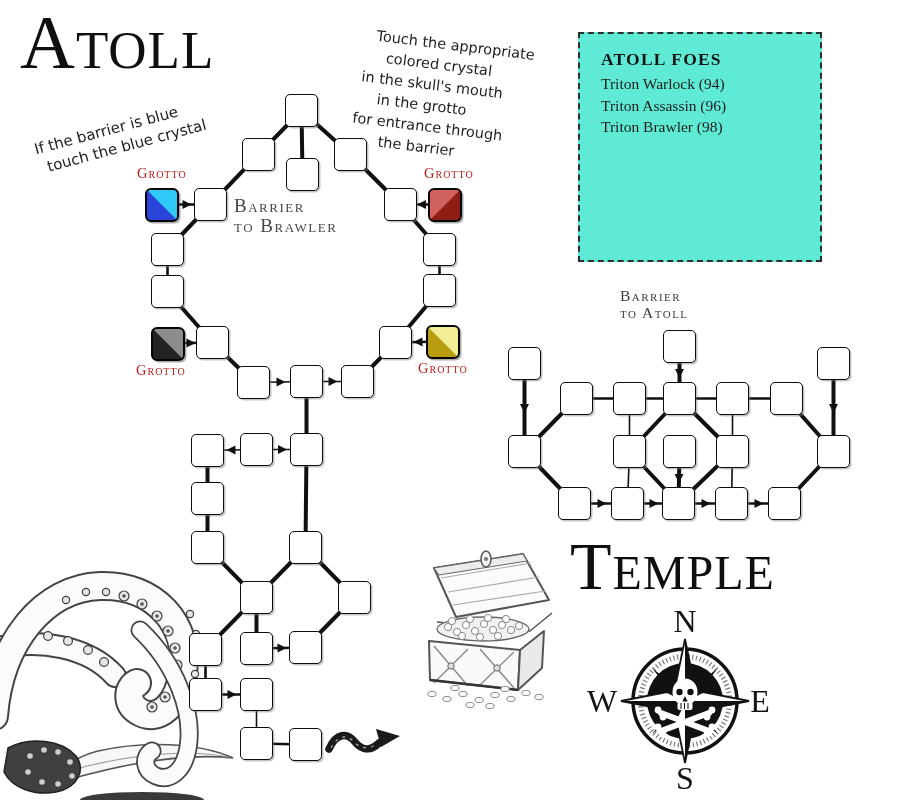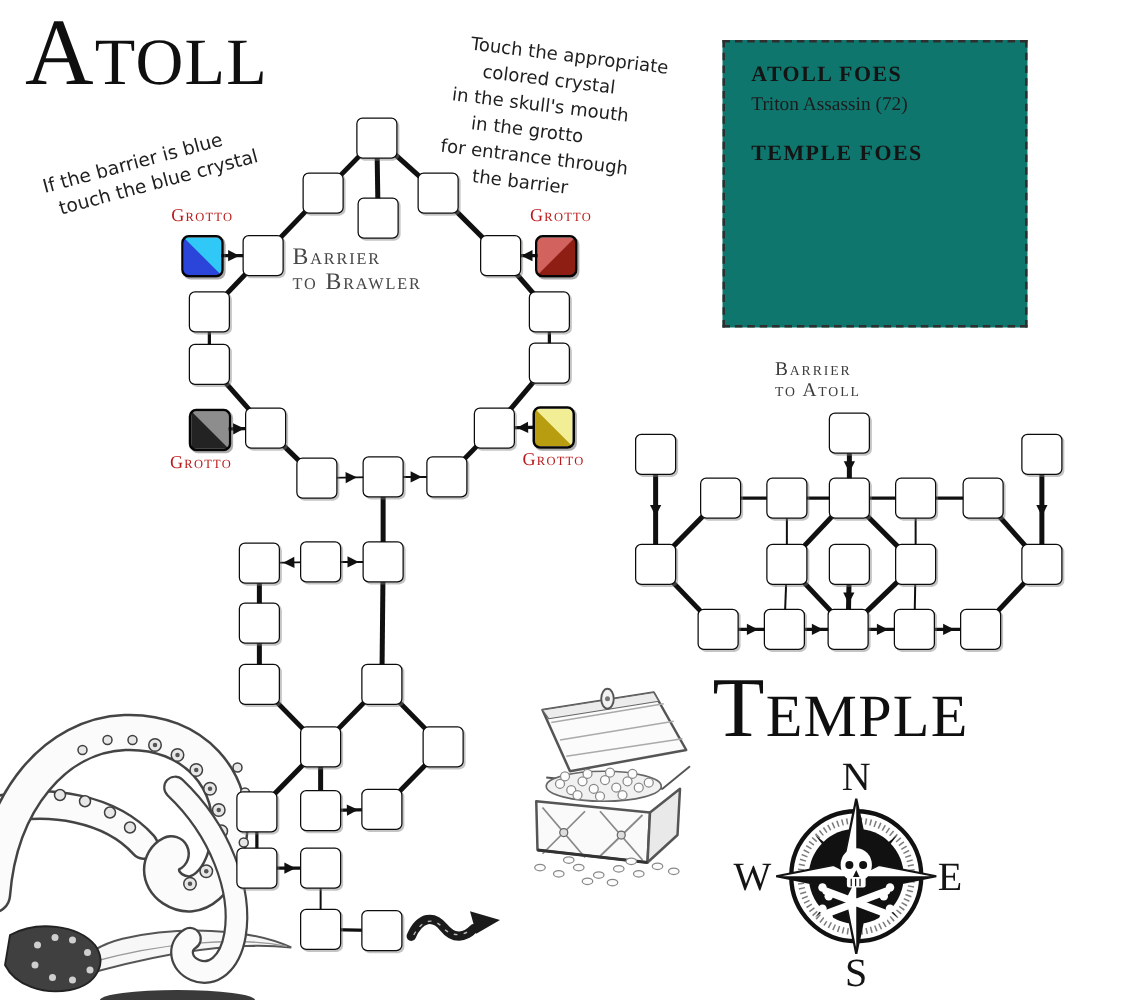--- a/index.html
+++ b/index.html
@@ -32,21 +32,21 @@
   .note {
     position:absolute; font-family:"DejaVu Sans", sans-serif; color:#1f1f1f;
     white-space:nowrap;
   }
   #note-blue { left:32px; top:140px; font-size:15px; line-height:20px; transform:rotate(-15deg); transform-origin:left top; }
   #note-crystal { left:364px; top:24px; font-size:14.5px; line-height:21px; transform:rotate(7deg); transform-origin:left top; }
 
   .foes-box {
     position:absolute; left:578px; top:32px; width:244px; height:230px;
     box-sizing:border-box; border:2.5px dashed #2e2e2e; padding:15px 0 0 21px;
-    background:#0f766e;
+    background:#5eead4;
   }
   .foes-heading {
     font-size:17.5px; font-weight:bold; letter-spacing:1.2px; color:#141414;
     text-transform:uppercase; margin:0 0 3px 0;
   }
   .foe-row { font-size:15.5px; line-height:21.5px; color:#1c1c1c; }
   .foes-gap { height:17px; }
 
   .map-label {
     position:absolute; font-variant:small-caps; color:#3e3e3e;
@@ -411,23 +411,24 @@
       <div style="padding-left:14px">Touch the appropriate</div>
       <div style="padding-left:26px">colored crystal</div>
       <div style="padding-left:4px">in the skull's mouth</div>
       <div style="padding-left:22px">in the grotto</div>
       <div style="padding-left:0">for entrance through</div>
       <div style="padding-left:28px">the barrier</div>
     </div>
 
     <div class="foes-box">
       <div class="foes-heading">Atoll Foes</div>
-      <div class="foe-row">Triton Assassin (72)</div>
+      <div class="foe-row">Triton Warlock (94)</div>
+      <div class="foe-row">Triton Assassin (96)</div>
+      <div class="foe-row">Triton Brawler (98)</div>
       <div class="foes-gap"></div>
-      <div class="foes-heading">Temple Foes</div>
     </div>
 
     <div class="map-label" id="barrier-temple">
       <div>Barrier</div>
       <div>to Brawler</div>
     </div>
 
     <div class="map-label" id="barrier-atoll">
       <div>Barrier</div>
       <div>to Atoll</div>

